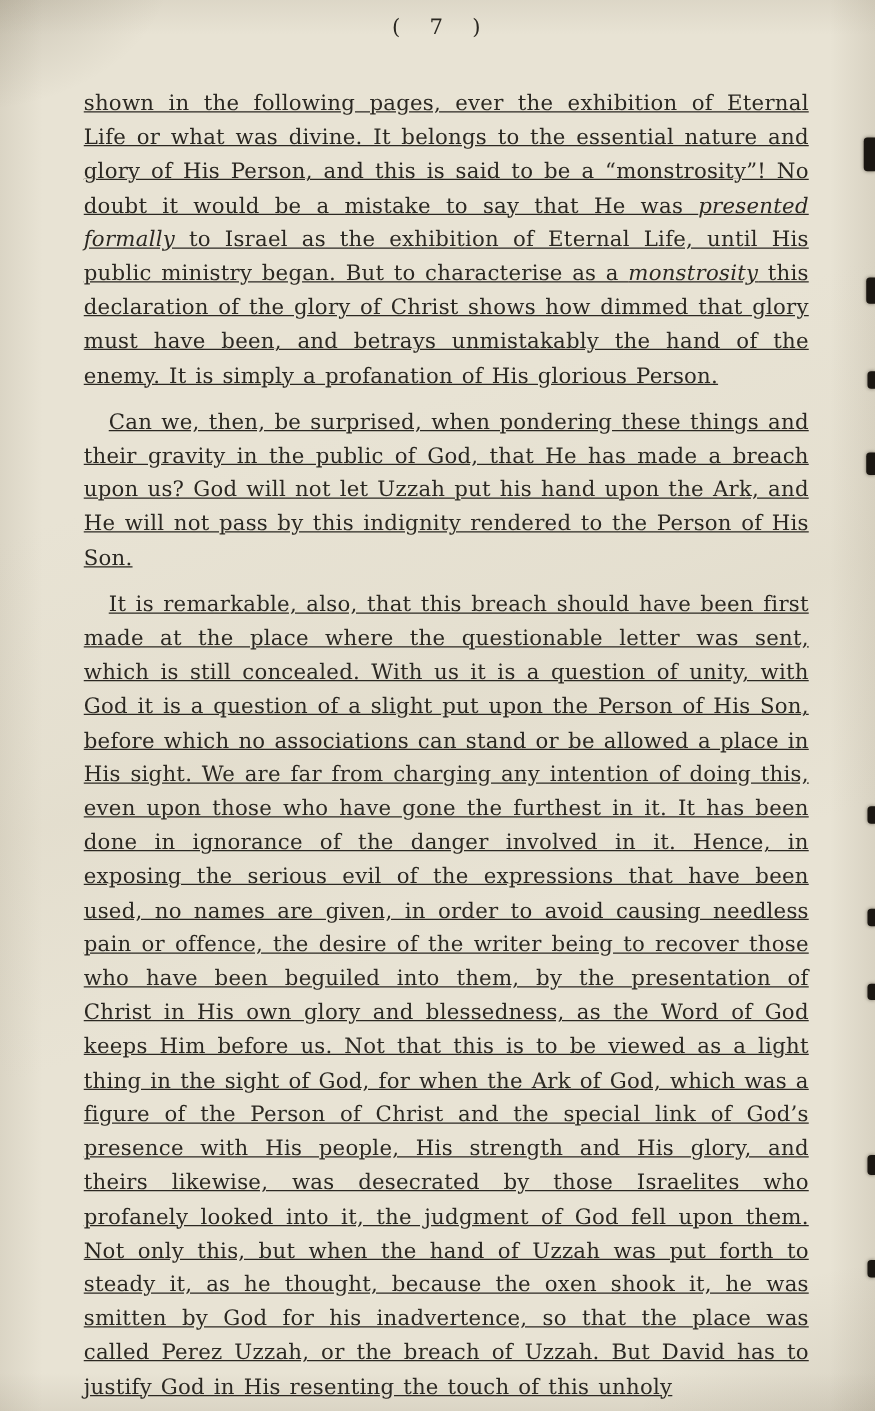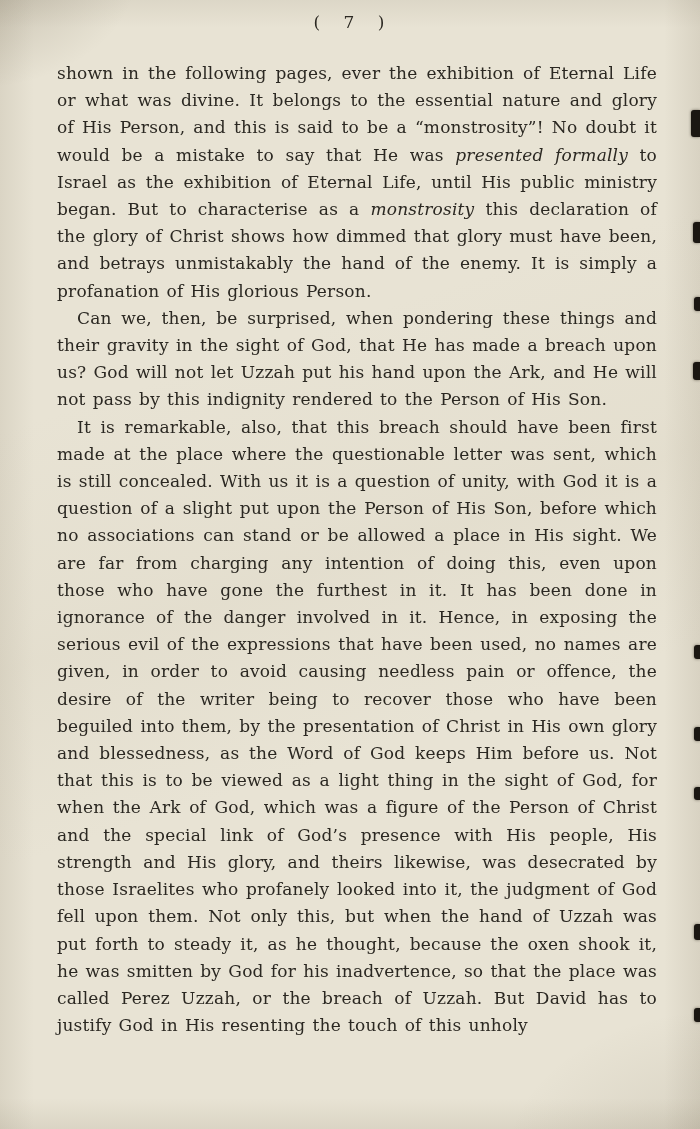--- a/index.html
+++ b/index.html
@@ -35,21 +35,22 @@
     top: 60px;
     left: 57px;
     width: 600px;
     font-size: 17px;
     line-height: 27.2px;
     text-align: justify;
     word-spacing: 1.5px;
     letter-spacing: 0.2px;
   }
   .text-block p {
-    margin: 0;
+    margin: 10px;
+    text-decoration: underline;
   }
   .text-block p.indent {
     text-indent: 20px;
   }
   .text-block i {
     font-style: italic;
   }
   .watermark-band {
     position: absolute;
     left: -80px;
@@ -74,21 +75,21 @@
 </style>
 </head>
 <body>
 
 <div class="watermark-band"></div>
 
 <div class="page-number">( 7 )</div>
 
 <div class="text-block">
     <p><span>shown in the following pages, ever the exhibition of Eternal Life or what was divine. It belongs to the essential nature and glory of His Person, and this is said to be a “monstrosity”! No doubt it would be a mistake to say that He was </span><i>presented formally</i><span> to Israel as the exhibition of Eternal Life, until His public ministry began. But to characterise as a </span><i>monstrosity</i><span> this declaration of the glory of Christ shows how dimmed that glory must have been, and betrays unmistakably the hand of the enemy. It is simply a profanation of His glorious Person.</span></p>
-    <p class="indent"><span>Can we, then, be surprised, when pondering these things and their gravity in the sight of God, that He has made a breach upon us? God will not let Uzzah put his hand upon the Ark, and He will not pass by this indignity rendered to the Person of His Son.</span></p>
+    <p class="indent"><span>Can we, then, be surprised, when pondering these things and their gravity in the public of God, that He has made a breach upon us? God will not let Uzzah put his hand upon the Ark, and He will not pass by this indignity rendered to the Person of His Son.</span></p>
     <p class="indent"><span>It is remarkable, also, that this breach should have been first made at the place where the questionable letter was sent, which is still concealed. With us it is a question of unity, with God it is a question of a slight put upon the Person of His Son, before which no associations can stand or be allowed a place in His sight. We are far from charging any intention of doing this, even upon those who have gone the furthest in it. It has been done in ignorance of the danger involved in it. Hence, in exposing the serious evil of the expressions that have been used, no names are given, in order to avoid causing needless pain or offence, the desire of the writer being to recover those who have been beguiled into them, by the presentation of Christ in His own glory and blessedness, as the Word of God keeps Him before us. Not that this is to be viewed as a light thing in the sight of God, for when the Ark of God, which was a figure of the Person of Christ and the special link of God’s presence with His people, His strength and His glory, and theirs likewise, was desecrated by those Israelites who profanely looked into it, the judgment of God fell upon them. Not only this, but when the hand of Uzzah was put forth to steady it, as he thought, because the oxen shook it, he was smitten by God for his inadvertence, so that the place was called Perez Uzzah, or the breach of Uzzah. But David has to justify God in His resenting the touch of this unholy</span></p>
   </div>
 
 <div class="scan-mark" style="top:110px;height:27px;width:9px;"></div>
 <div class="scan-mark" style="top:222px;height:21px;width:7px;"></div>
 <div class="scan-mark" style="top:297px;height:14px;width:6px;"></div>
 <div class="scan-mark" style="top:362px;height:18px;width:7px;"></div>
 <div class="scan-mark" style="top:645px;height:14px;width:6px;"></div>
 <div class="scan-mark" style="top:727px;height:14px;width:6px;"></div>
 <div class="scan-mark" style="top:787px;height:13px;width:6px;"></div>

